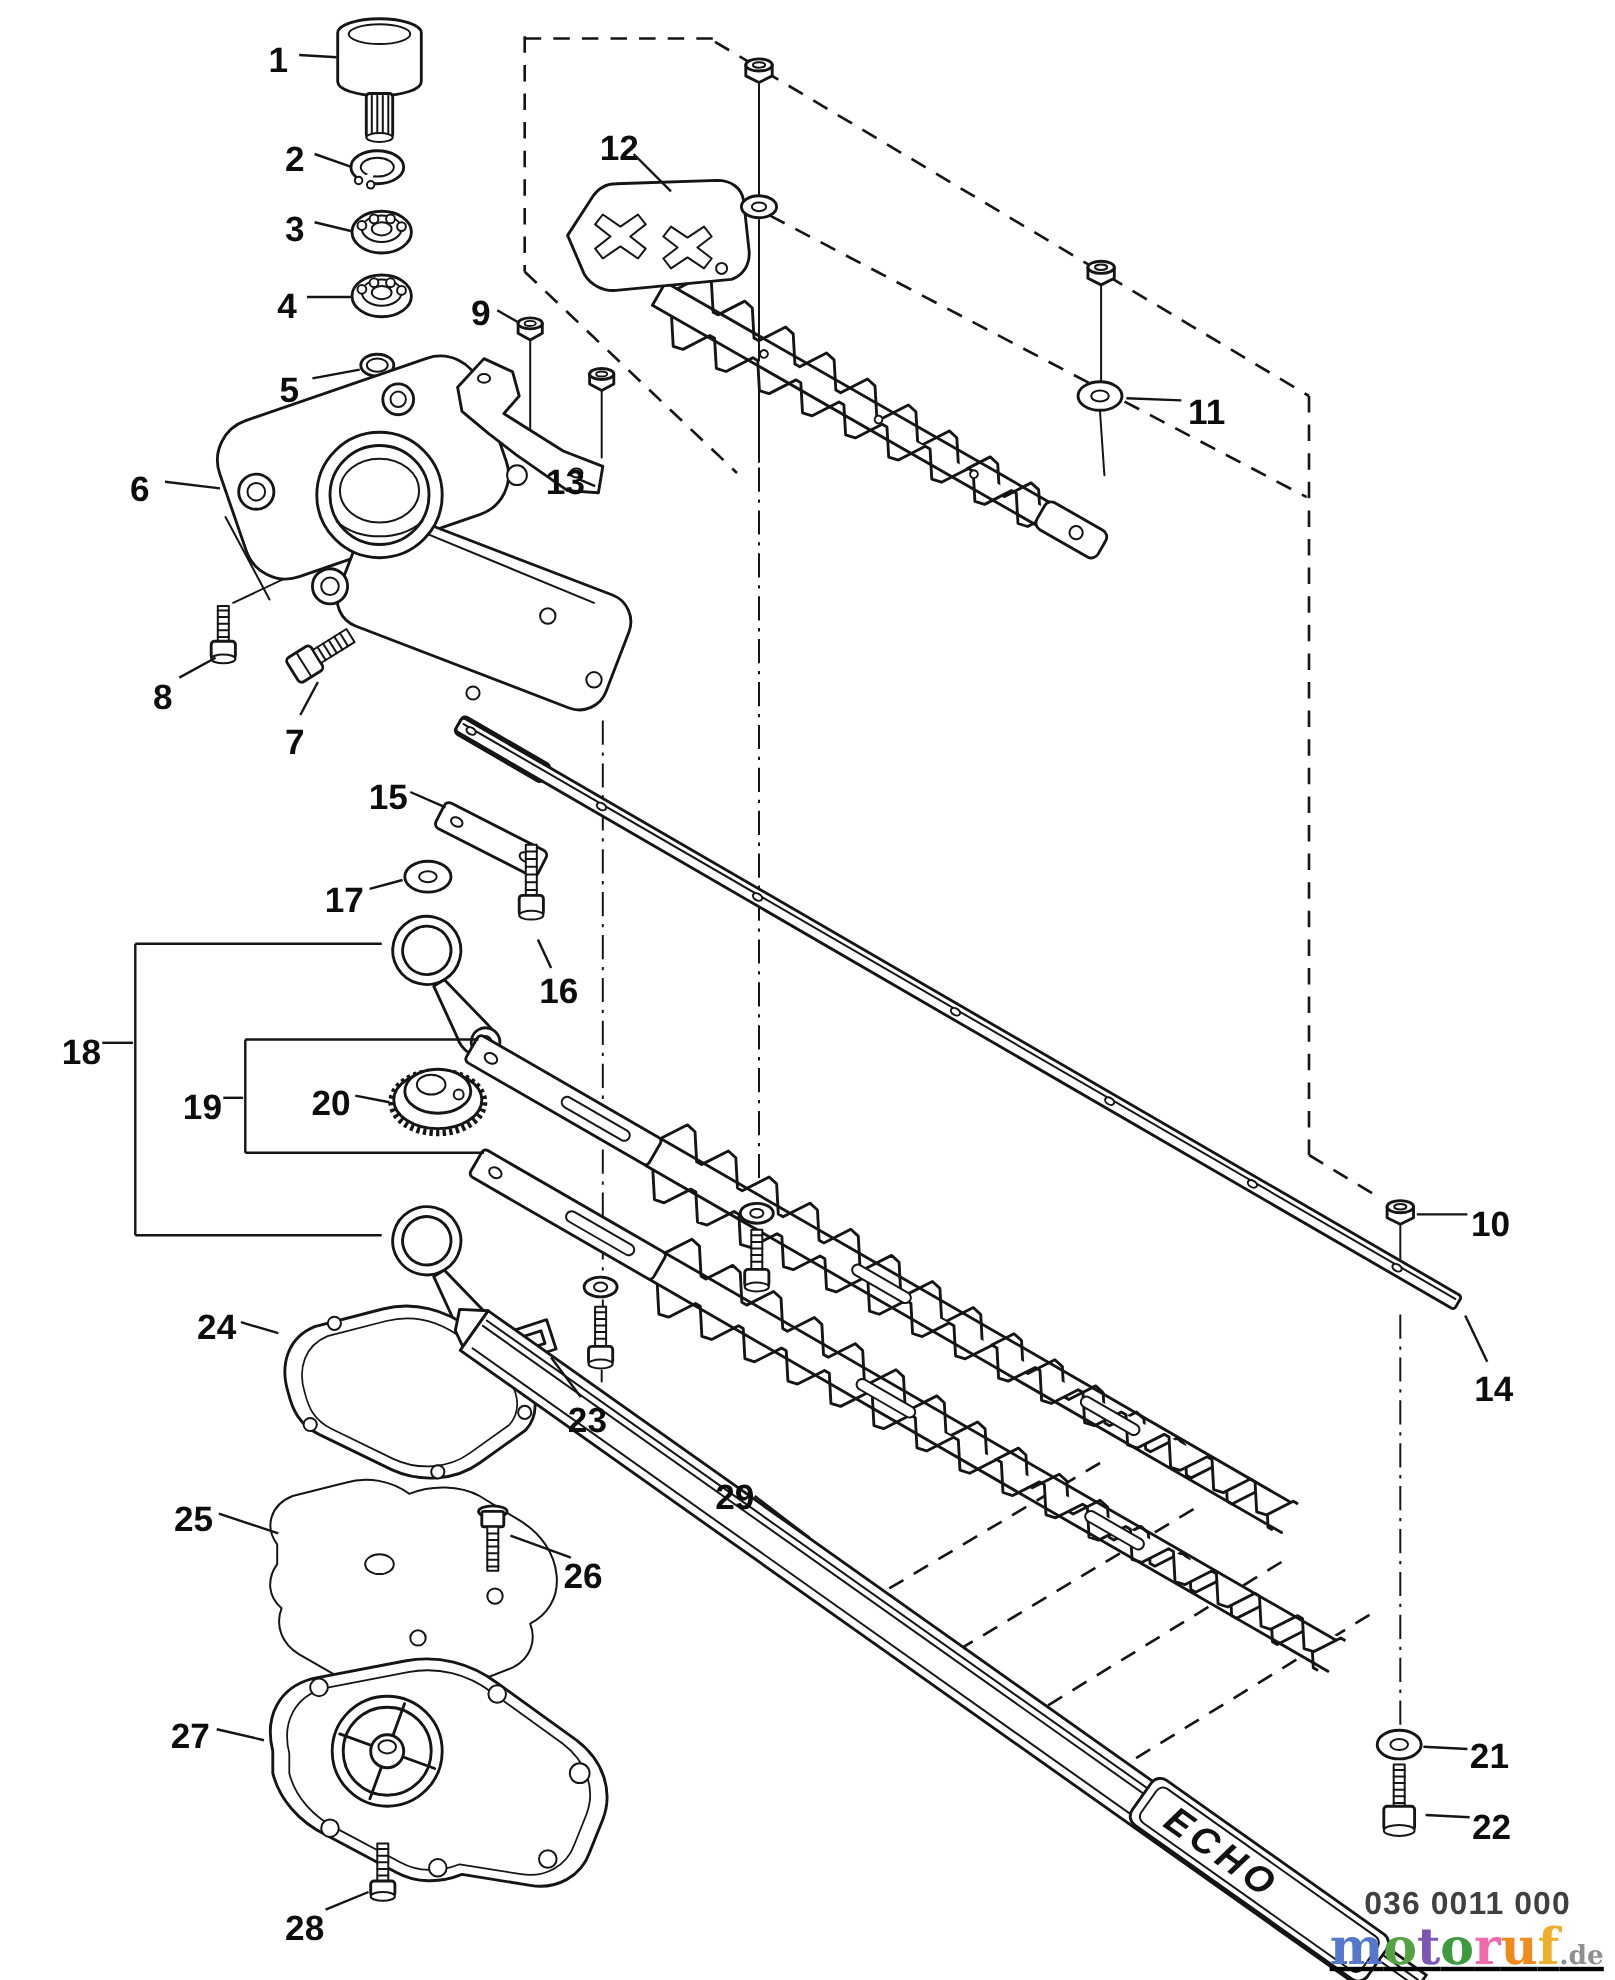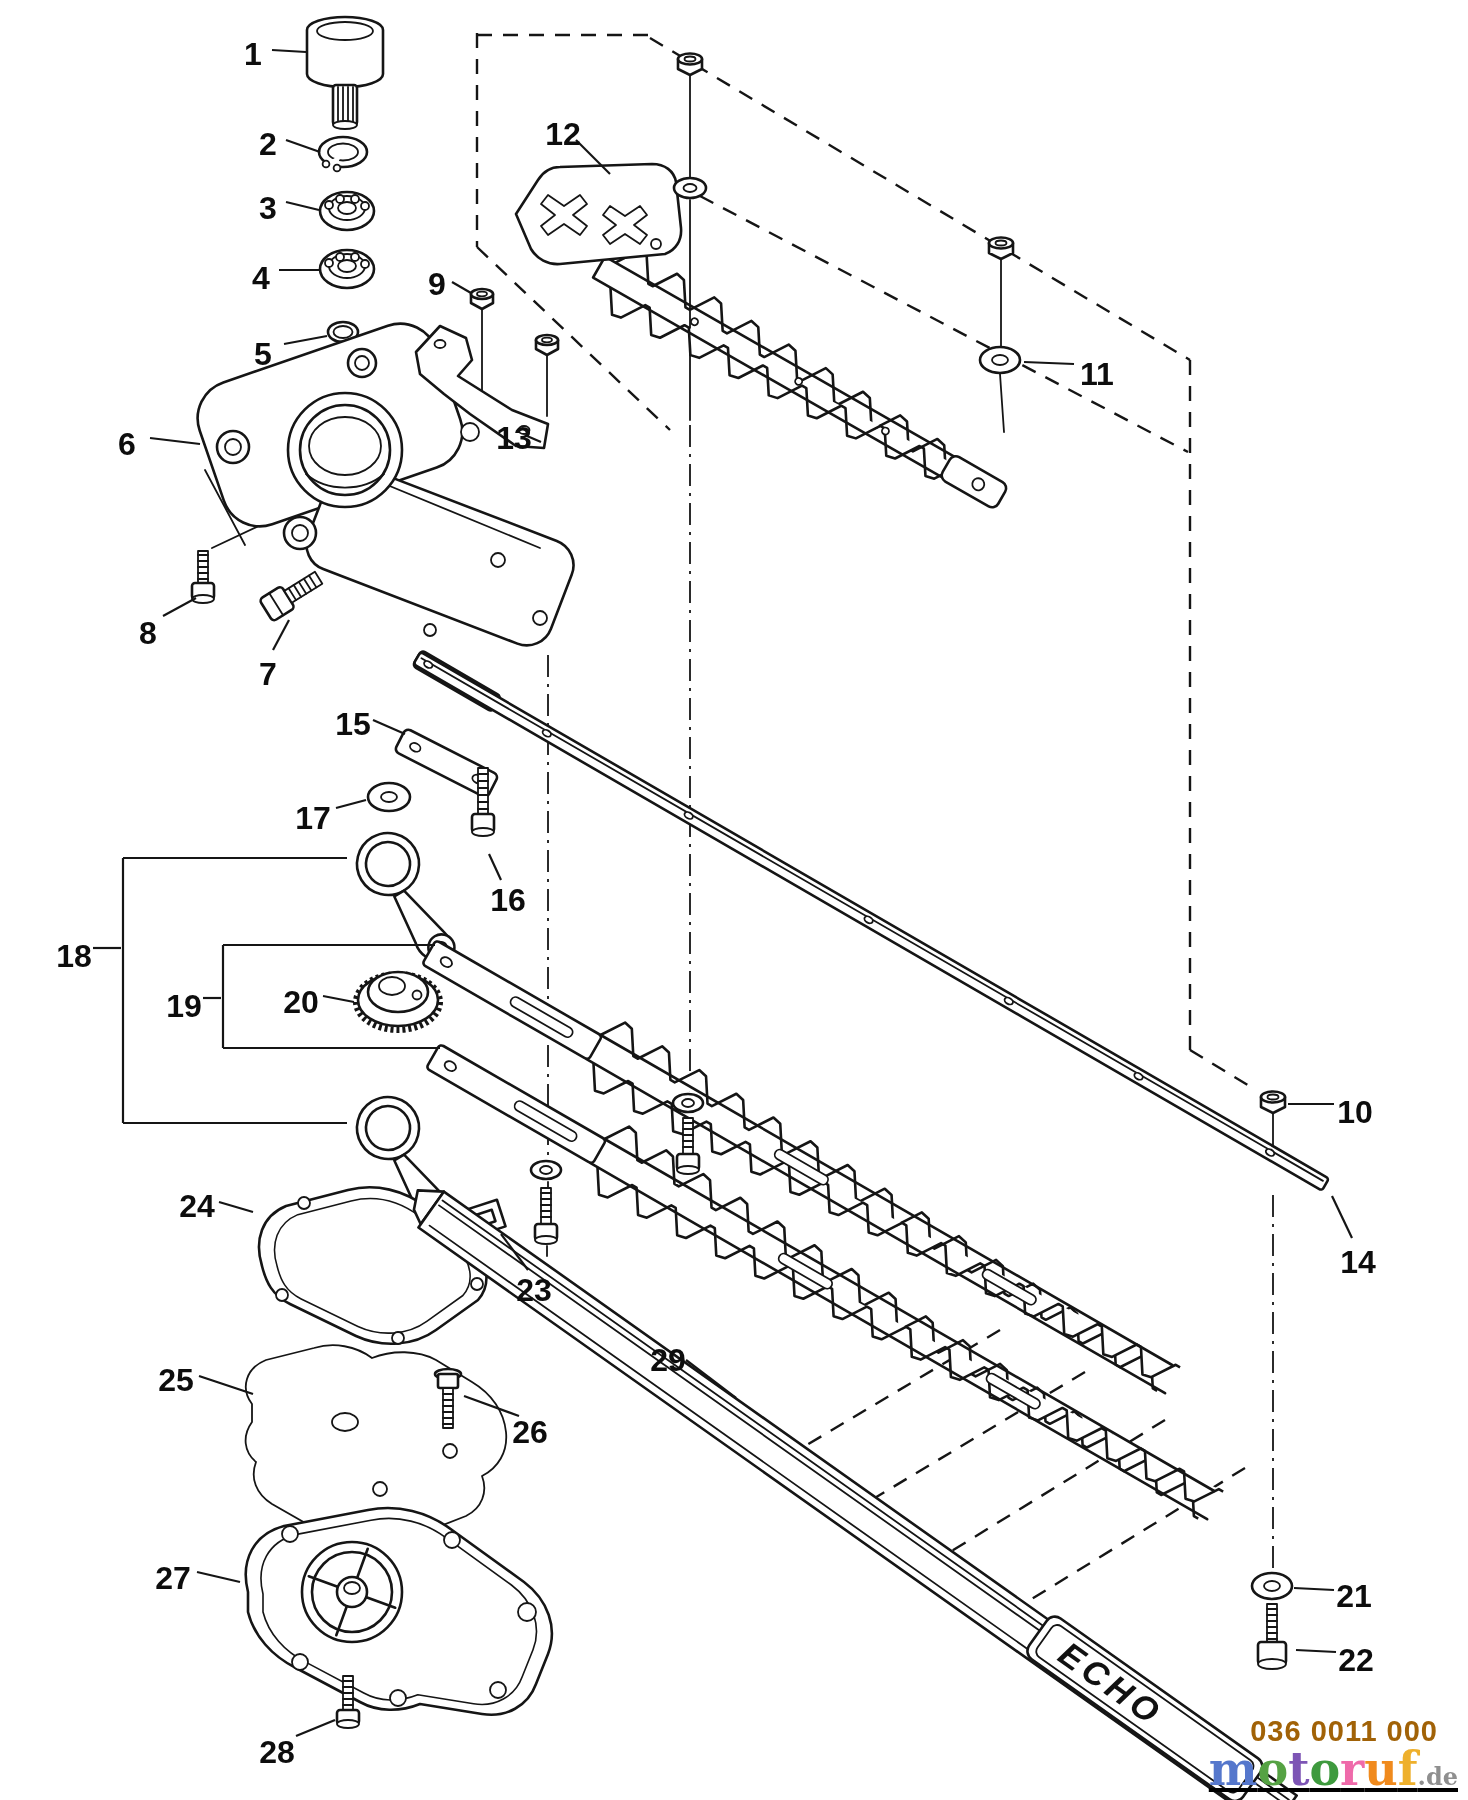--- a/index.html
+++ b/index.html
@@ -8,21 +8,21 @@
   .ln{stroke:#151515;stroke-width:2.6;fill:none;stroke-linecap:round;stroke-linejoin:round;}
   .th{stroke:#151515;stroke-width:1.8;fill:none;stroke-linecap:round;}
   .wh{fill:#ffffff;stroke:#151515;stroke-width:2.6;stroke-linejoin:round;}
   .wh2{fill:#ffffff;stroke:#151515;stroke-width:1.8;stroke-linejoin:round;}
   .dash{stroke:#151515;stroke-width:2.4;fill:none;stroke-dasharray:15 11;}
   .dashdot{stroke:#151515;stroke-width:1.8;fill:none;stroke-dasharray:22 7 3 7;}
   .leader{stroke:#151515;stroke-width:2.2;fill:none;}
   .plabel{font:bold 32px "Liberation Sans",sans-serif;fill:#0d0d0d;text-anchor:middle;}
   .badge-txt{font:italic 900 34px "Liberation Sans",sans-serif;fill:#111;letter-spacing:5px;}
   #footer{position:absolute;right:10px;bottom:4px;text-align:right;line-height:1;}
-  #part-code{font:bold 29px "Liberation Sans",sans-serif;color:#a16207;letter-spacing:1px;margin-right:20px;}
+  #part-code{font:bold 29px "Liberation Sans",sans-serif;color:#404040;letter-spacing:1px;margin-right:30px;}
   #watermark{font:bold 46px "DejaVu Serif",serif;margin-top:-6px;text-decoration:underline;}
   #watermark .suffix{font:bold 24px "DejaVu Serif",serif;color:#8f8f8f;}
 </style>
 </head>
 <body>
 
 <div id="stage">
 <svg width="1468" height="1800" viewBox="0 0 1468 1800">
 
   <g>

